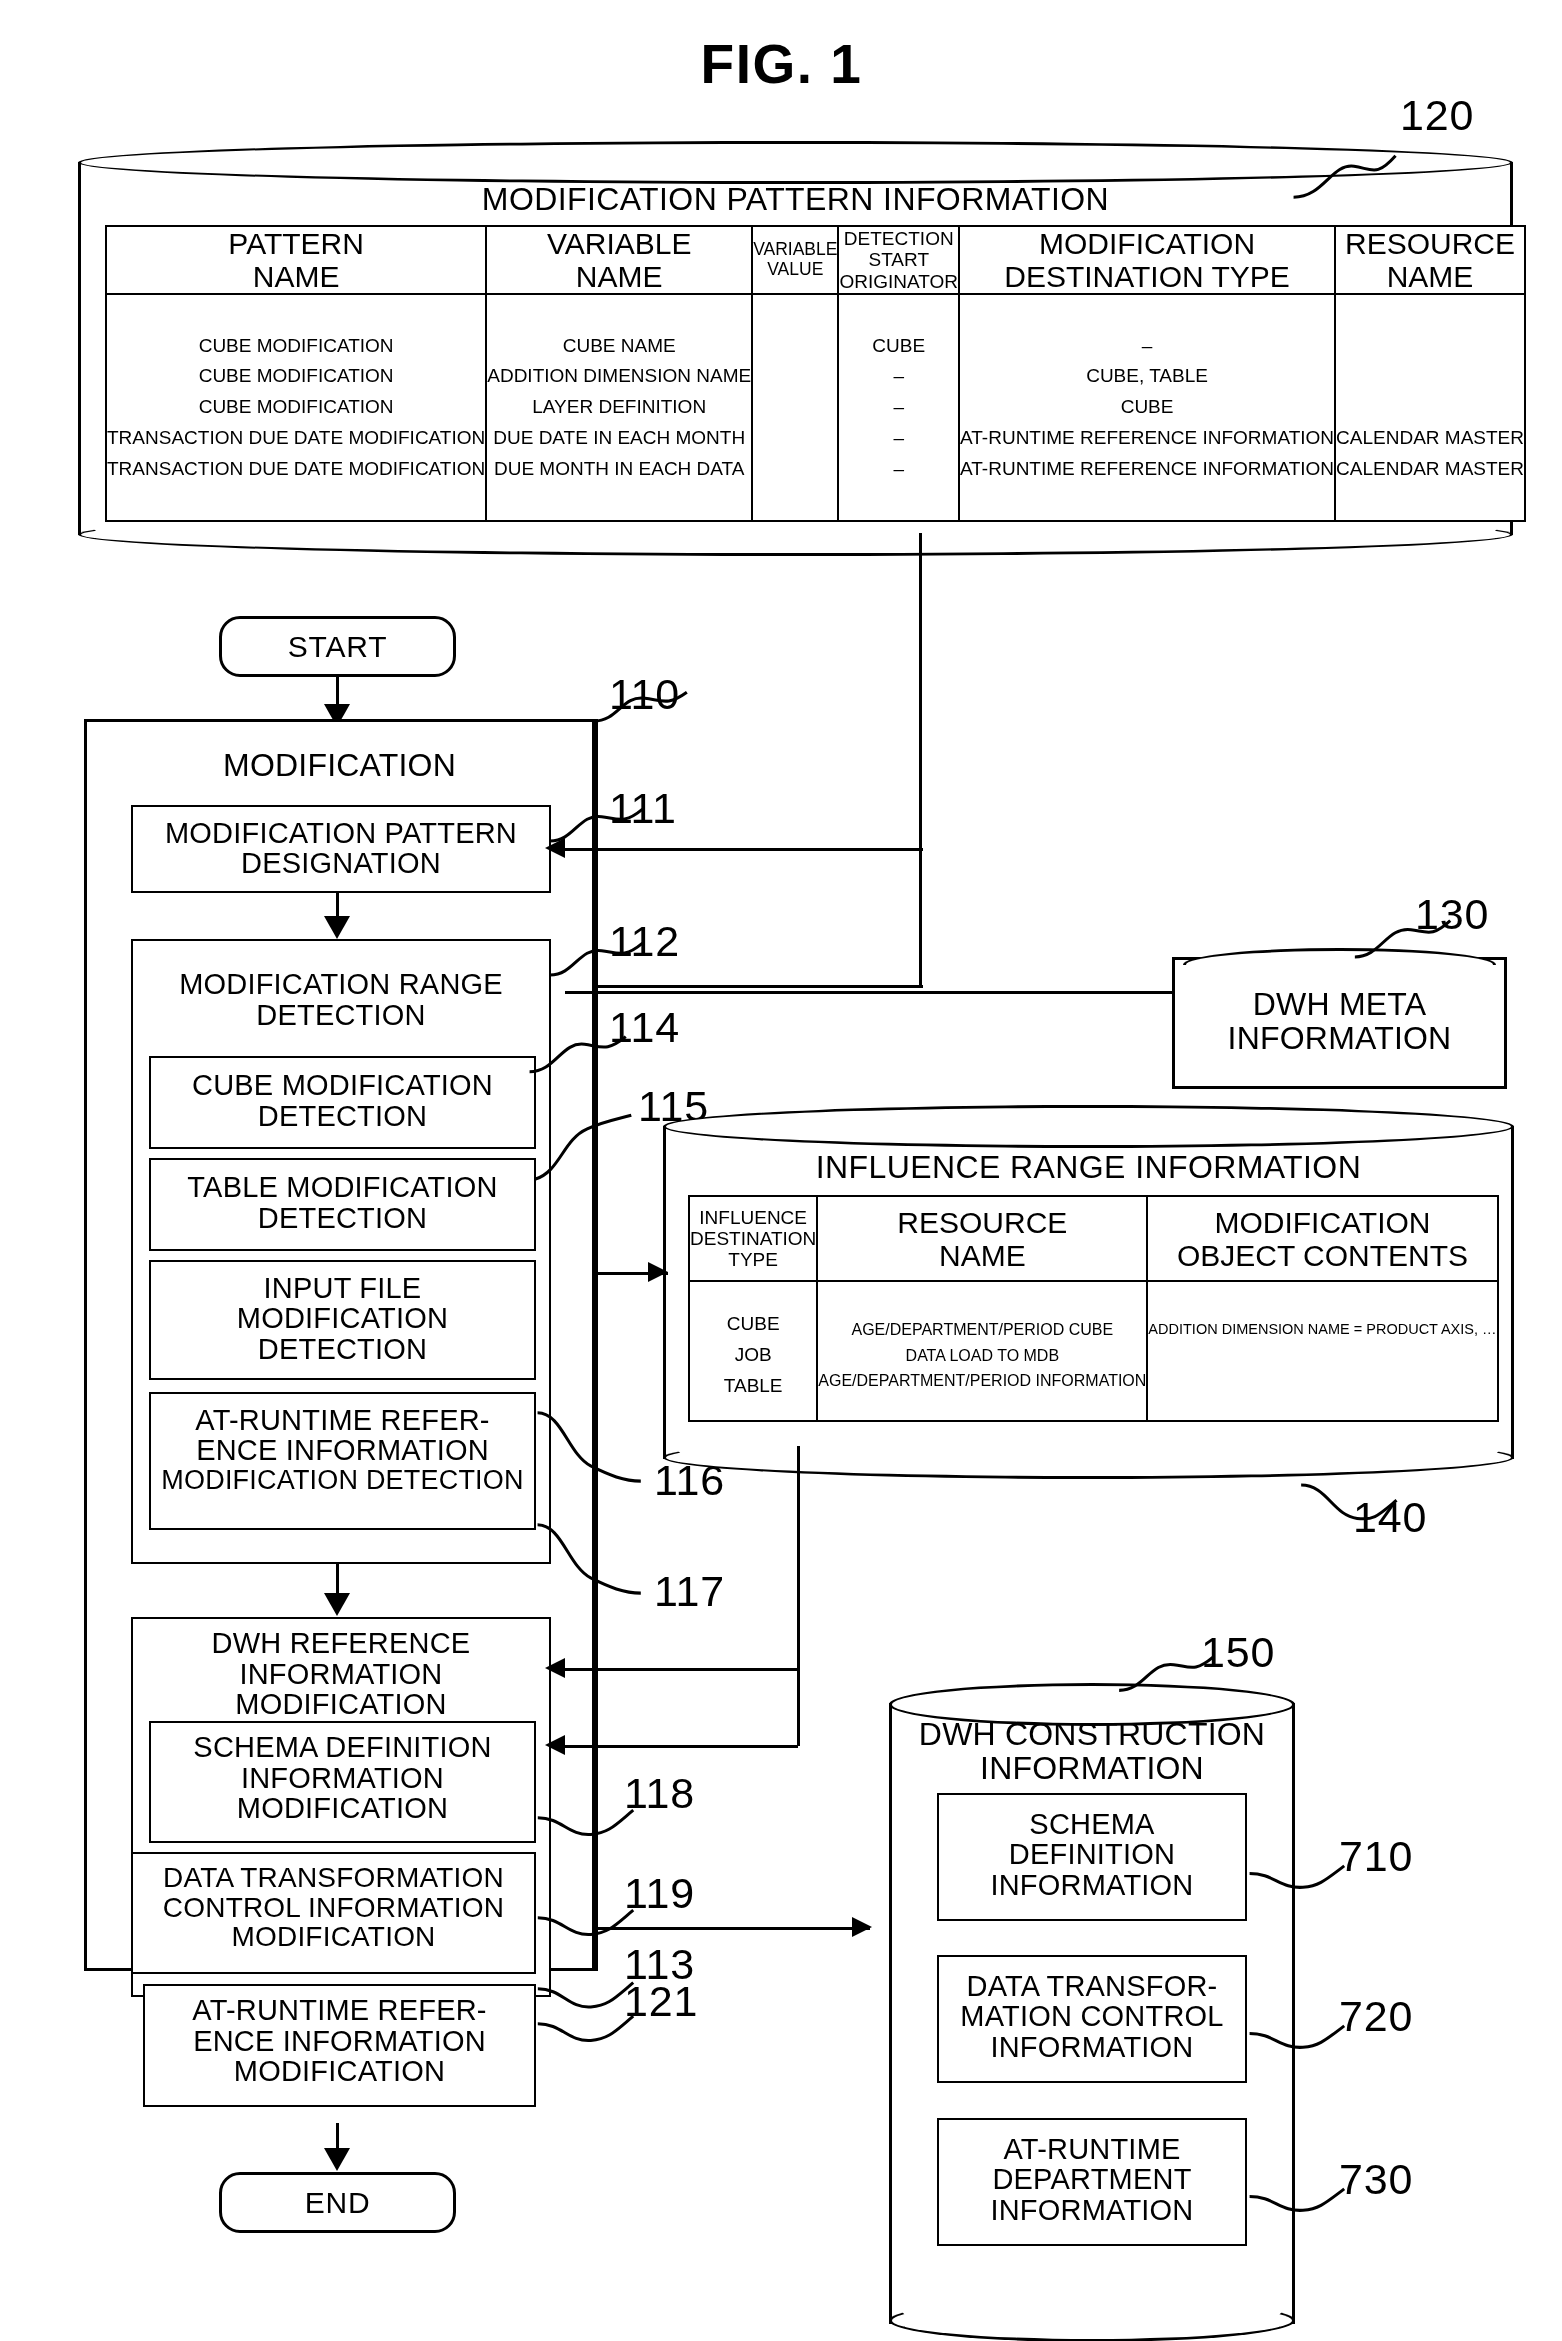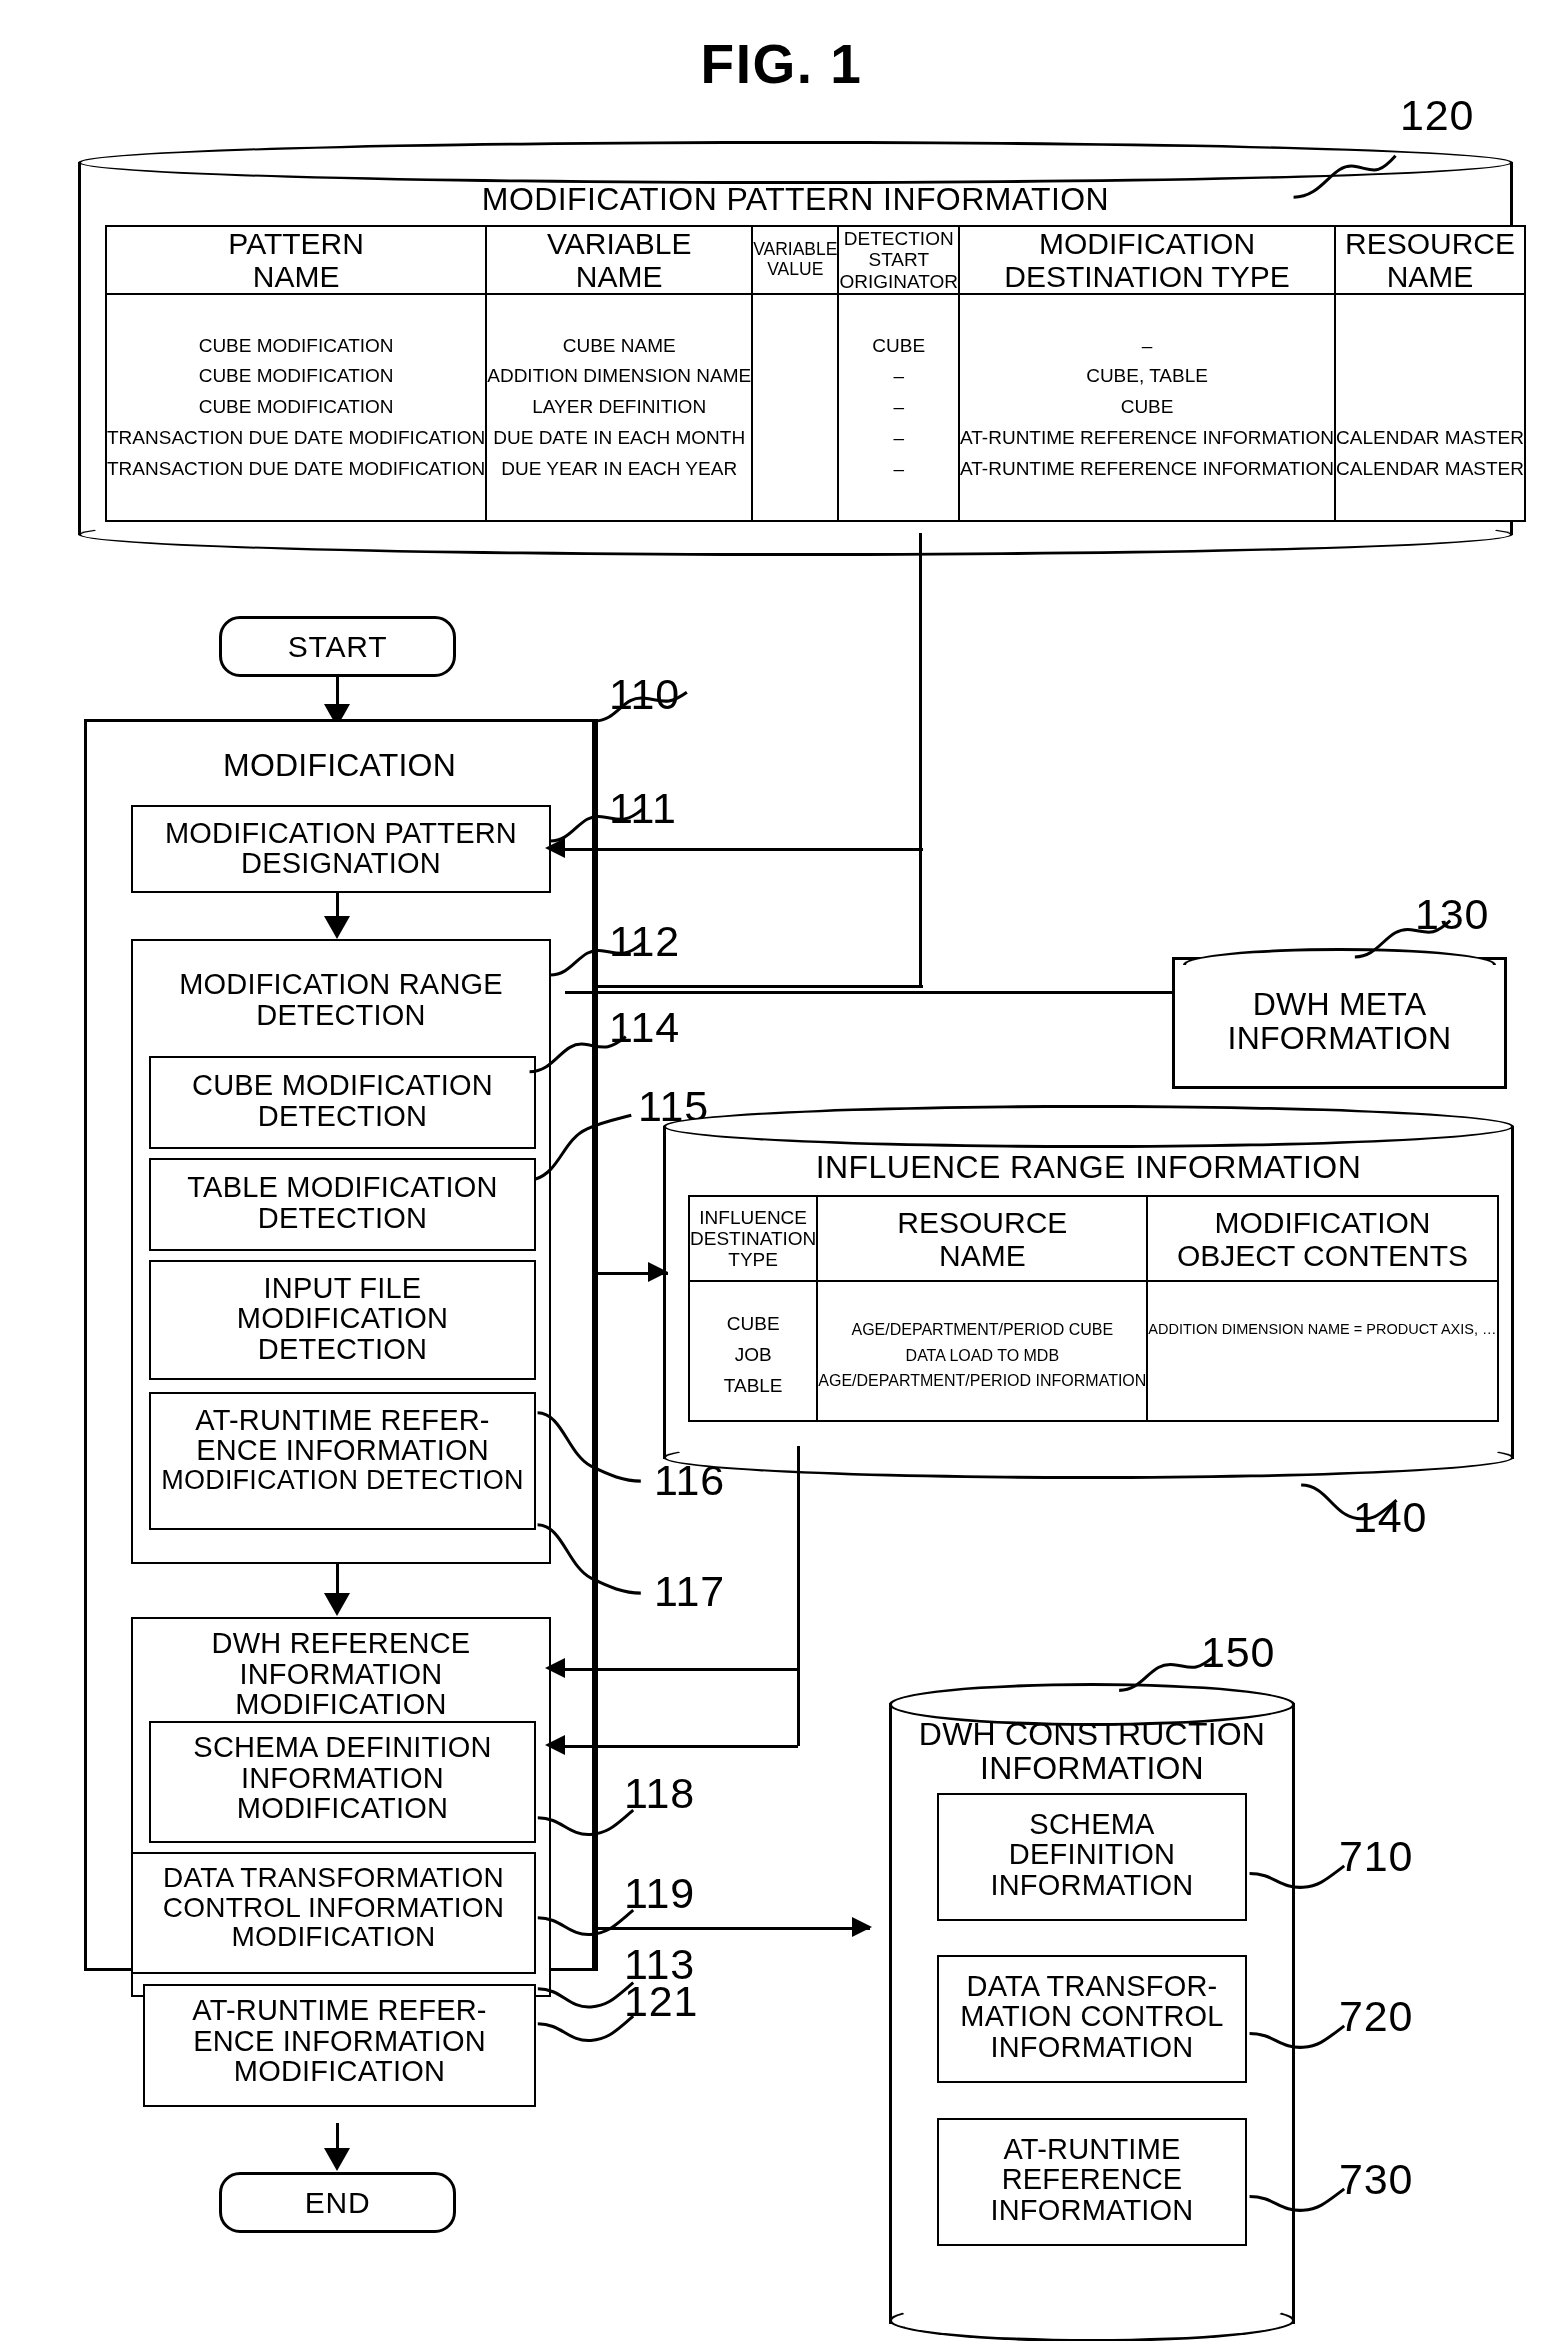--- a/index.html
+++ b/index.html
@@ -132,21 +132,21 @@
         <div class="rowline">CUBE MODIFICATION</div>
         <div class="rowline">CUBE MODIFICATION</div>
         <div class="rowline">TRANSACTION DUE DATE MODIFICATION</div>
         <div class="rowline">TRANSACTION DUE DATE MODIFICATION</div>
       </td>
       <td class="body-cell">
         <div class="rowline">CUBE NAME</div>
         <div class="rowline">ADDITION DIMENSION NAME</div>
         <div class="rowline">LAYER DEFINITION</div>
         <div class="rowline">DUE DATE IN EACH MONTH</div>
-        <div class="rowline">DUE YEAR IN EACH YEAR</div>
+        <div class="rowline">DUE MONTH IN EACH DATA</div>
       </td>
       <td class="body-cell">
         <div class="rowline">&nbsp;</div>
         <div class="rowline">&nbsp;</div>
         <div class="rowline">&nbsp;</div>
         <div class="rowline">&nbsp;</div>
         <div class="rowline">&nbsp;</div>
       </td>
       <td class="body-cell">
         <div class="rowline">CUBE</div>
@@ -439,21 +439,21 @@
   </div>
 </div>
 <svg class="lead" style="left:1245px; top:2009px; width:145px; height:46px;" viewBox="0 0 190 60" width="145" height="46">
   <path d="M 6 32 C 38 32, 46 52, 76 50 C 98 48, 106 40, 130 22"></path>
 </svg>
 <div class="abs refnum" style="left:1339px; top:1992px;">720</div>
 
 <div class="box-thin" style="left:937px; top:2118px; width:310px; height:128px;">
   <div class="abs boxlabel" style="top:13.7px;">
     <div>AT-RUNTIME</div>
-    <div>REFERENCE</div>
+    <div>DEPARTMENT</div>
     <div>INFORMATION</div>
   </div>
 </div>
 <svg class="lead" style="left:1245px; top:2172px; width:145px; height:46px;" viewBox="0 0 190 60" width="145" height="46">
   <path d="M 6 32 C 38 32, 46 52, 76 50 C 98 48, 106 40, 130 22"></path>
 </svg>
 <div class="abs refnum" style="left:1339px; top:2155px;">730</div>
 
 <div class="hline abs" style="left:595px; top:1927px; width:275px;"></div>
 <div class="arrow-r abs" style="left:852px; top:1917px;"></div>

